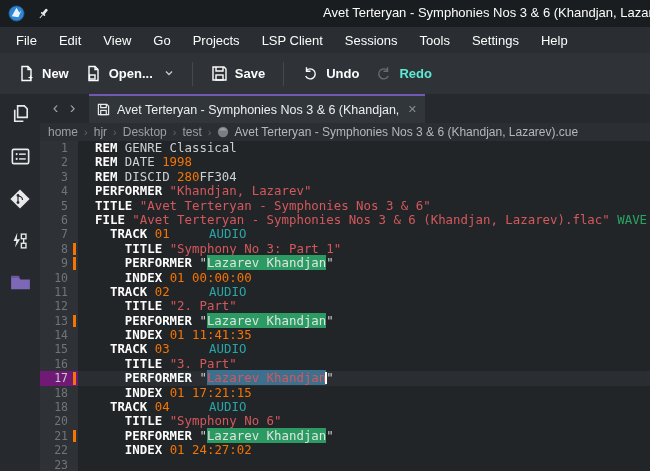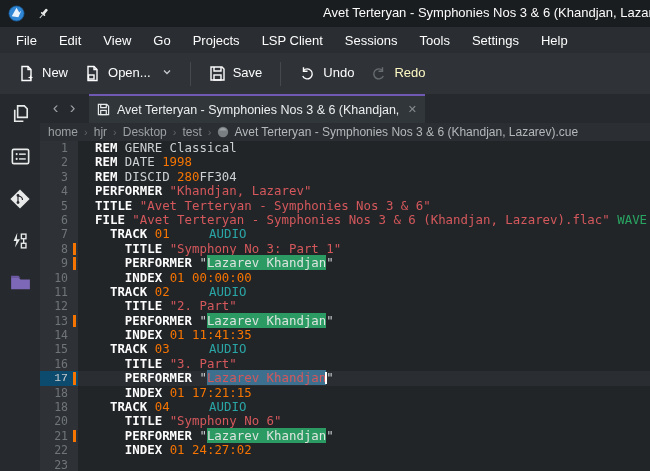--- a/index.html
+++ b/index.html
@@ -15,24 +15,24 @@
                       color:#fcfcfc; font-size:13px; }
 
   
   .menubar { height:26px; background:var(--c-menubar,#2a2e32); display:flex;
              align-items:center; padding-left:5px; }
   .menu-item { color:#fcfcfc; font-size:13px; padding:4px 11px; cursor:default; }
 
   
   .toolbar { height:41px; background:var(--c-toolbar,#2f3338); display:flex;
              align-items:center; padding-left:10px; }
-  .tbtn { display:flex; align-items:flex-start; gap:7px; color:#fcfcfc; font-size:13px;
-          padding:6px 8px; border-radius:3px; }
+  .tbtn { display:flex; align-items:center; gap:7px; color:#fcfcfc; font-size:13px;
+          padding:6px 8px; border-radius:3px;font-weight:bold; }
   .tbtn svg { width:17px; height:17px; stroke:#fcfcfc; fill:none; stroke-width:1.4; }
-  .tbtn.disabled { color:#fef9c3; }
+  .tbtn.disabled { color:#5eead4; }
   .tbtn.disabled svg { stroke:#686d71; }
   .tsep { width:1px; height:24px; background:#45494e; margin:0 10px; }
   .chev { margin-left:4px; }
   .chev svg { width:10px; height:10px; }
 
   
   .main { display:flex; height:377px; }
   .side { width:40px; background:var(--c-side,#26292d); display:flex; flex-direction:column;
           align-items:center; padding-top:8px; gap:17px; }
   .side .sicon { width:25px; height:25px; display:flex; align-items:center; justify-content:center; }
@@ -56,21 +56,21 @@
   .cfileicon { width:12px; height:12px; margin:0 5px 0 2px; flex:none; }
   .cfile { color:#b4b8ba; }
 
   
   .editor { flex:1; overflow:hidden; background:var(--c-editor,#222528);
             font-family:"DejaVu Sans Mono","Liberation Mono",monospace;
             font-size:12.4px; }
   .row { display:flex; height:14.4px; line-height:14.4px; }
   .ln { width:38px; flex:none; background:var(--c-gutter,#2e3236); color:#70757a;
         font-size:11.5px; text-align:right; padding-right:10px; position:relative; }
-  .row.current .ln { background:#0c4a6e; color:#c6cacc;font-family:Liberation Mono, monospace; }
+  .row.current .ln { background:#701a75; color:#c6cacc; }
   .row.current .code { background:#2a2e32; }
   .mark { position:absolute; right:2px; top:1px; bottom:1px; width:3px;
           background:var(--c-num,#f67400); }
   .code { flex:1; white-space:pre; padding-left:17px; color:#ced1d3; }
   .sg-kw   { color:var(--c-kw,#fcfcfc); font-weight:bold; }
   .sg-plain{ color:var(--c-plain,#ced1d3); }
   .sg-num  { color:var(--c-num,#f67400); }
   .sg-str  { color:var(--c-str,#d4585c); }
   .sg-type { color:var(--c-type,#2aa5a5);margin-left:32px; }
   .sg-wave { color:var(--c-wave,#29a562); }

